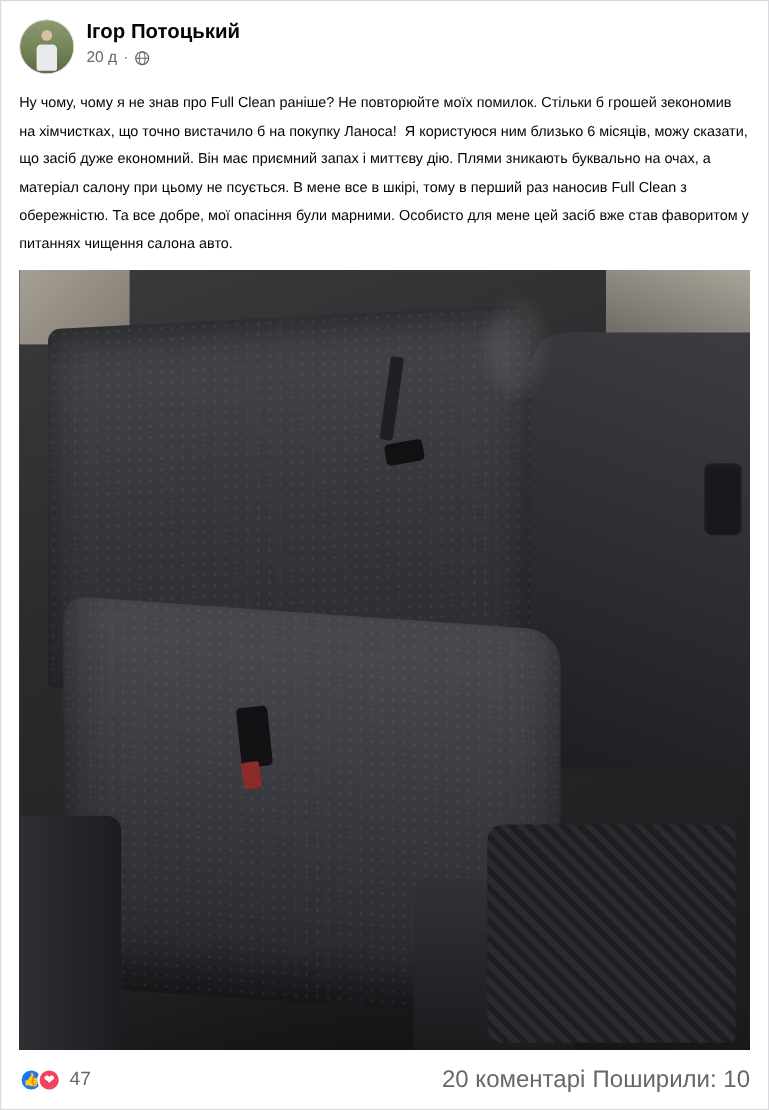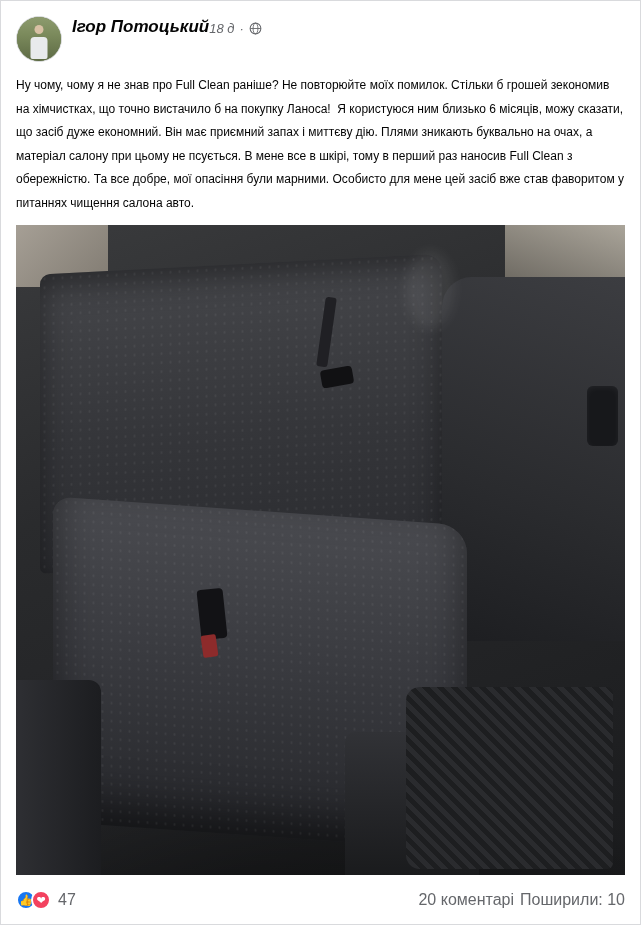--- a/index.html
+++ b/index.html
@@ -60,24 +60,23 @@
     top: 8px;
     transform: translateX(-50%);
     width: 9px;
     height: 9px;
     border-radius: 50%;
     background: #d8c0a4;
   }
   .header-text {
     margin-left: 10px;
     display: flex;
-    flex-direction: row;
+    flex-direction: column;
     justify-content: center;
     padding-top: 1px;
-    font-style: italic;
   }
   .author-name {
     font-size: 17px;
     font-weight: bold;
     line-height: 20px;
     color: #050505;
   }
   .meta-line {
     display: flex;
     align-items: center;
@@ -300,21 +299,21 @@
     font-size: 11px;
     margin-left: -5px;
     line-height: 1;
   }
   .reaction-count {
     margin-left: 7px;
     font-size: 16px;
     color: #65676b;
   }
   .footer-right {
-    font-size: 16px;
+    font-size: 20px;
     color: #65676b;
     display: flex;
     align-items: center;
     gap: 6px;
   }
   .frame-border {
     position: absolute;
     inset: 0;
     border: 1px solid #d9dadd;
     pointer-events: none;
@@ -328,21 +327,21 @@
 
   <div class="post-header">
     <div class="avatar">
       <div class="av-sky"></div>
       <div class="av-body"></div>
       <div class="av-head"></div>
     </div>
     <div class="header-text">
       <div class="author-name">Ігор Потоцький</div>
       <div class="meta-line">
-        <span>18 д</span>
+        <span>20 д</span>
         <span class="meta-sep">·</span>
         <span class="globe-icon">
           <svg width="13" height="13" viewBox="0 0 16 16" aria-hidden="true">
             <circle cx="8" cy="8" r="6.6" fill="none" stroke="#65676b" stroke-width="1.3"></circle>
             <ellipse cx="8" cy="8" rx="3" ry="6.6" fill="none" stroke="#65676b" stroke-width="1.1"></ellipse>
             <line x1="1.5" y1="8" x2="14.5" y2="8" stroke="#65676b" stroke-width="1.1"></line>
           </svg>
         </span>
       </div>
     </div>

